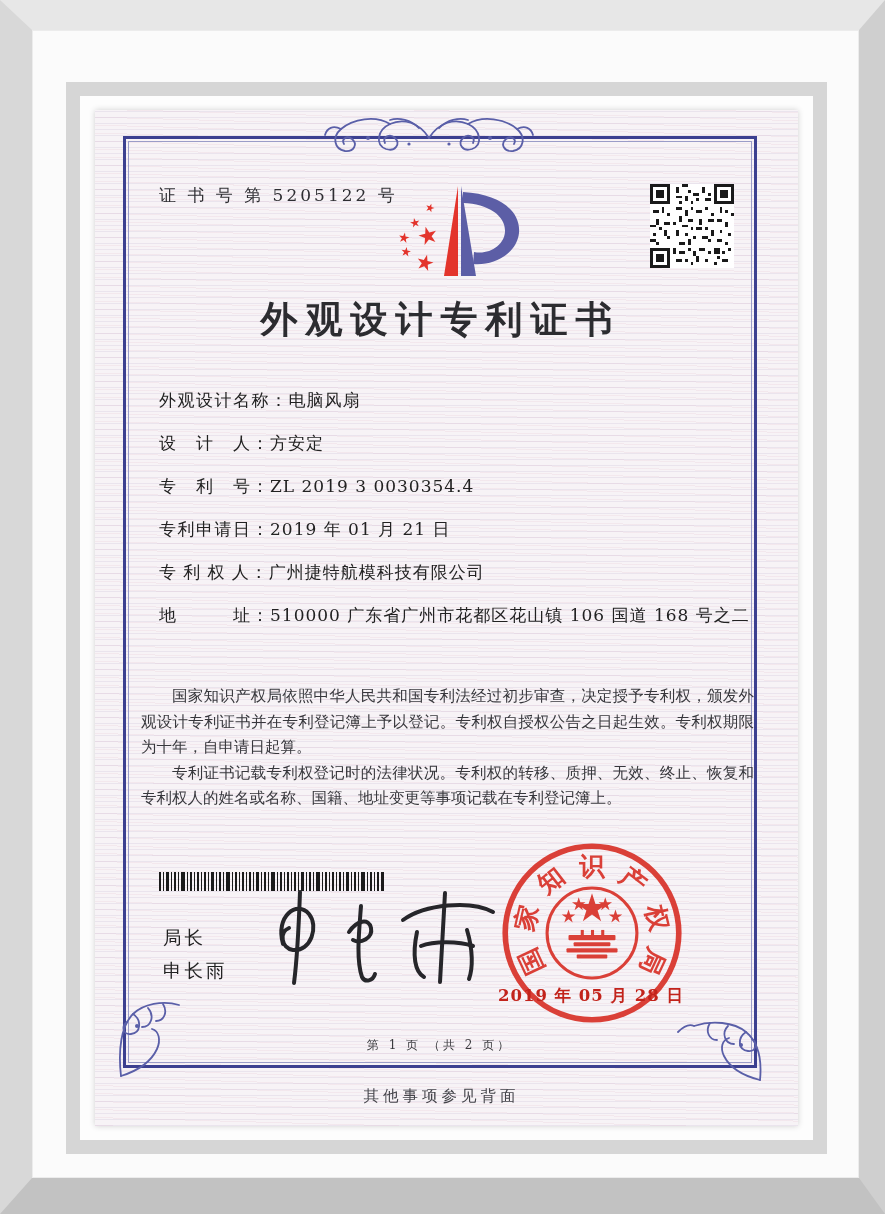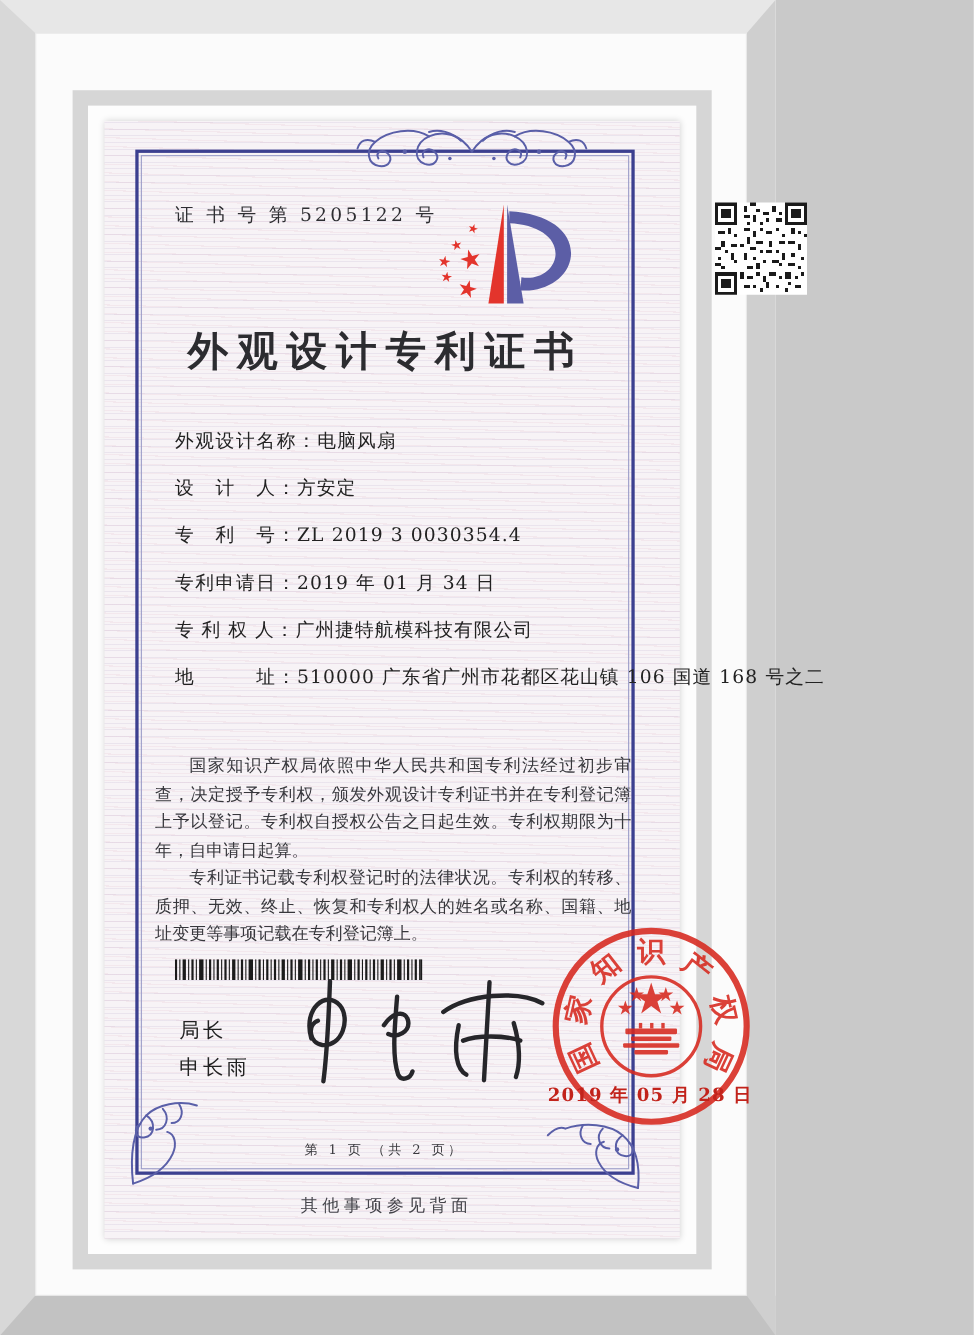--- a/index.html
+++ b/index.html
@@ -1,17 +1,17 @@
 <!DOCTYPE html>
 <html><head>
 <meta charset="utf-8">
 <style>
   html,body{margin:0;padding:0;width:885px;height:1214px;overflow:hidden;
     font-family:"DejaVu Serif","Liberation Serif",serif;background:#c9c9c9;}
-  .stage{position:relative;width:705px;height:1214px;}
+  .stage{position:relative;width:885px;height:1214px;}
 
   
   .frame-face{position:absolute;inset:0;border-style:solid;
     border-width:30px 26px 36px 32px;
     border-color:#e7e7e7 #cfcfcf #c2c2c2 #d8d8d8;
     background:#fbfbfb;box-shadow:inset 0 0 0 1px #ececec;}
   .liner{position:absolute;top:82px;right:58px;bottom:60px;left:66px;background:#d6d6d6;}
   .mat{position:absolute;top:96px;right:72px;bottom:74px;left:80px;background:#fdfdfd;}
 
   
@@ -224,21 +224,21 @@
       <div class="field-row">
         <span class="flabel">外观设计名称：</span><span class="fvalue">电脑风扇</span>
       </div>
       <div class="field-row">
         <span class="flabel">设　计　人：</span><span class="fvalue">方安定</span>
       </div>
       <div class="field-row">
         <span class="flabel">专　利　号：</span><span class="fvalue">ZL 2019 3 0030354.4</span>
       </div>
       <div class="field-row">
-        <span class="flabel">专利申请日：</span><span class="fvalue">2019 年 01 月 34 日</span>
+        <span class="flabel">专利申请日：</span><span class="fvalue">2019 年 01 月 21 日</span>
       </div>
       <div class="field-row">
         <span class="flabel">专 利 权 人：</span><span class="fvalue">广州捷特航模科技有限公司</span>
       </div>
       <div class="field-row">
         <span class="flabel">地　　　址：</span><span class="fvalue">510000 广东省广州市花都区花山镇 106 国道 168 号之二</span>
       </div>
     </div>
 
     <div class="paras">

